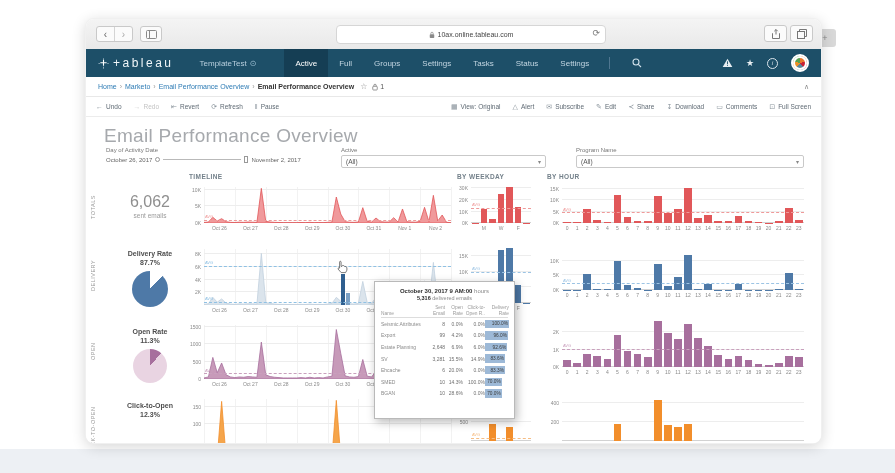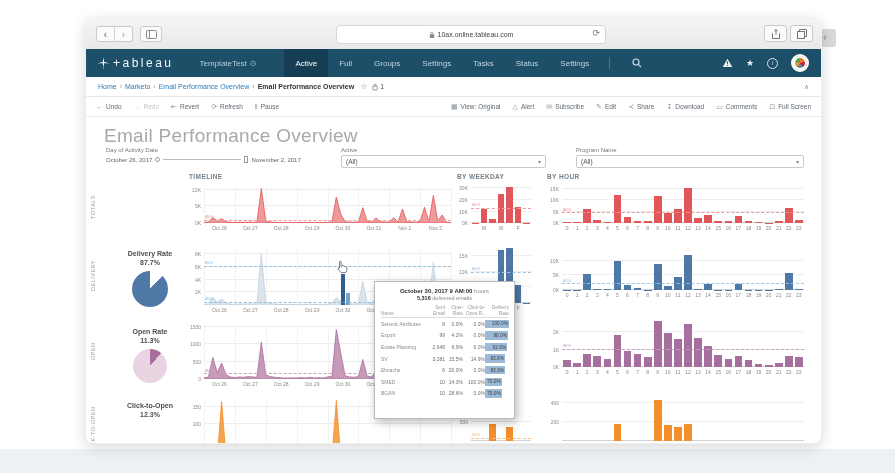--- a/index.html
+++ b/index.html
@@ -295,20 +295,24 @@
 
     <span class="colhead" style="left:103px;top:56px">TIMELINE</span>
     <span class="colhead" style="left:371px;top:56px">BY WEEKDAY</span>
     <span class="colhead" style="left:461px;top:56px">BY HOUR</span>
 
     <span class="vlabel" style="left:4px;top:70px;height:40px">TOTALS</span>
     <span class="vlabel" style="left:4px;top:128px;height:60px">DELIVERY</span>
     <span class="vlabel" style="left:4px;top:206px;height:56px">OPEN</span>
     <span class="vlabel" style="left:4px;top:282px;height:64px">CLICK-TO-OPEN</span>
 
+    <div class="kpi" style="top:76px">
+      <div class="big">6,062</div>
+      <div class="cap">sent emails</div>
+    </div>
     <div class="kpi" style="top:132px">
       <div class="lab">Delivery Rate</div>
       <div class="lab">87.7%</div>
       <div class="pie" style="width: 36px; height: 36px; background: conic-gradient(rgb(255, 255, 255) 0deg, rgb(255, 255, 255) 44.28deg, rgb(78, 121, 167) 0deg);"></div>
     </div>
     <div class="kpi" style="top:210px">
       <div class="lab">Open Rate</div>
       <div class="lab">11.3%</div>
       <div class="pie" style="width: 34px; height: 34px; background: conic-gradient(rgb(167, 111, 157) 0deg, rgb(167, 111, 157) 40.68deg, rgb(233, 212, 226) 0deg);"></div>
     </div>

